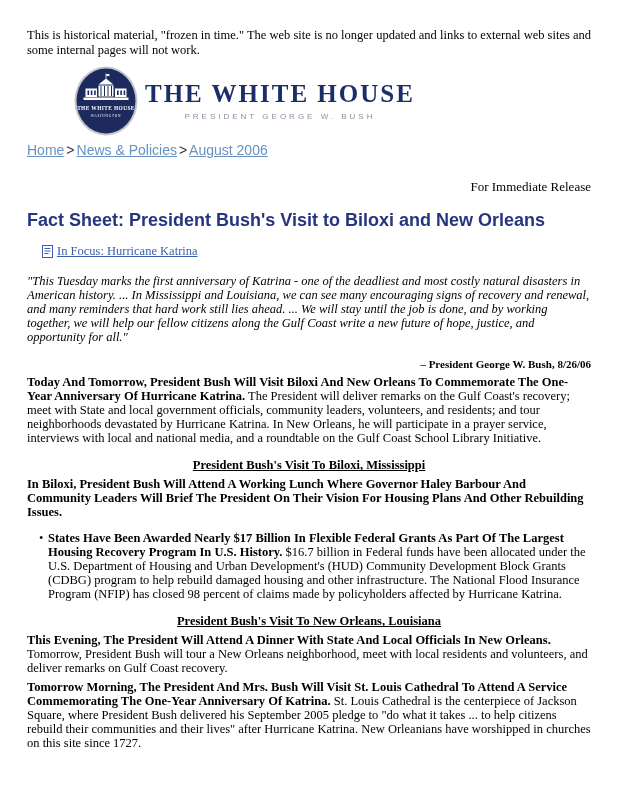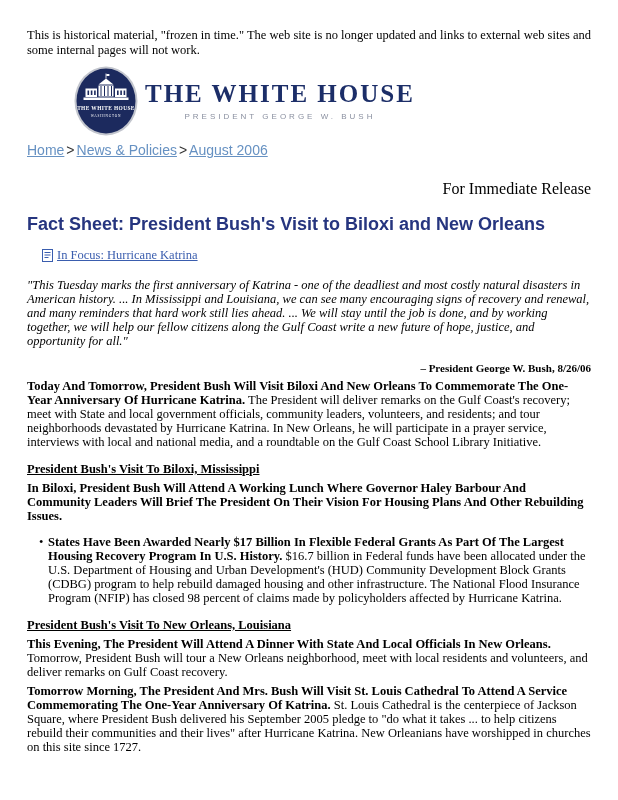--- a/index.html
+++ b/index.html
@@ -24,40 +24,40 @@
   .tagline {
     font-family:"Liberation Sans", sans-serif;
     font-size:8px; letter-spacing:3px; color:#8a90a0;
     text-align:center; margin-top:4px; white-space:nowrap;
   }
 
   .breadcrumb { font-family:"Liberation Sans", sans-serif; font-size:14px; margin-top:6px; }
   .breadcrumb a { color:#6691c2; text-decoration:underline; cursor:pointer; }
   .breadcrumb .sep { color:#333; margin:0 2px; }
 
-  .release { text-align:right; font-size:16px; line-height:1.15; margin-top:22px; }
+  .release { text-align:right; font-size:13px; line-height:1.15; margin-top:22px; }
 
   .article-title {
     font-family:"Liberation Sans", sans-serif;
     font-size:18px; font-weight:bold; color:#26357f;
     margin-top:16px;
   }
 
   .in-focus { margin:13px 0 0 7px; font-size:12.5px; display:flex; align-items:center;padding-left:8px; }
   .doc-icon { display:inline-block; width:11px; height:13px; margin-right:4px; }
   .in-focus a { color:#3a5dae; text-decoration:underline; cursor:pointer; }
 
   .quote { font-style:italic; font-size:12.5px; line-height:1.12; margin-top:15px; }
   .attribution { text-align:right; font-weight:bold; font-size:11px; margin-top:14px; }
 
   .para { font-size:12.5px; line-height:1.12; margin-top:5px; }
   .para b { font-weight:bold; }
   .section-heading {
     font-size:12.5px; font-weight:bold; text-decoration:underline;
-    margin-top:13px; line-height:1.12;
+    margin-top:13px; line-height:1.12;text-align:center;
   }
   .bullet-item { display:flex; font-size:12.5px; line-height:1.12; margin:12px 0 0 12px; }
   .bullet-marker { width:9px; flex:0 0 9px; }
 </style>
 </head>
 <body>
 
 <div class="page">
 
   <p class="disclaimer">This is historical material, "frozen in time." The web site is no longer updated and links to external web sites and some internal pages will not work.</p>

